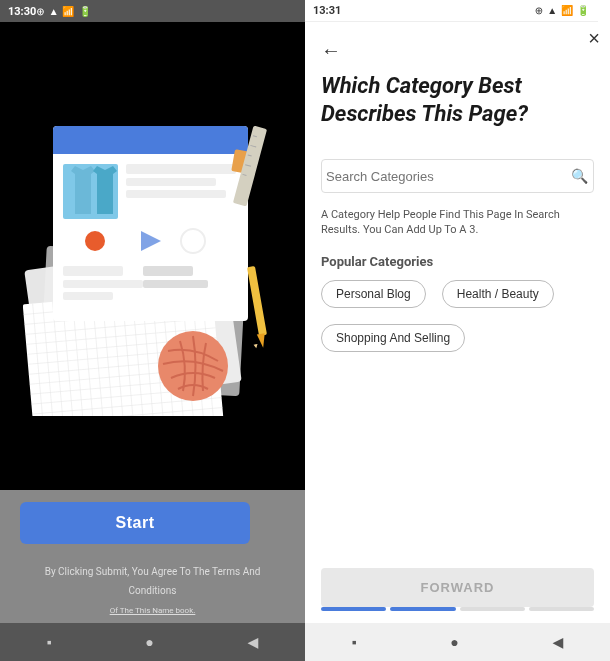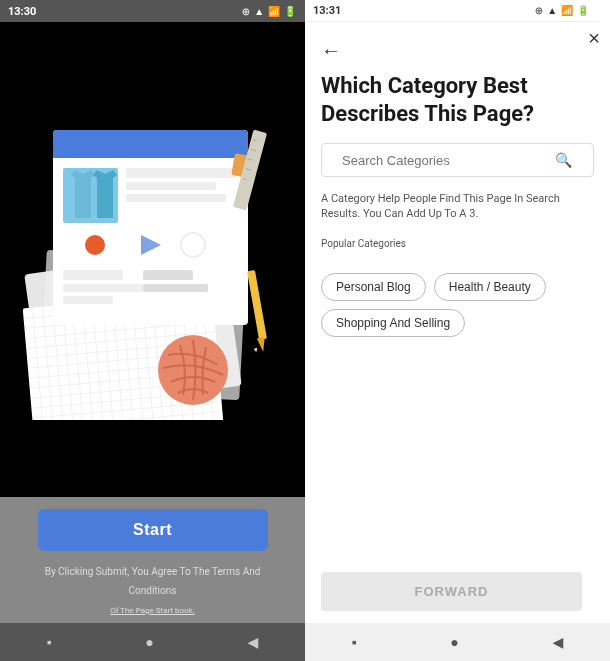--- a/index.html
+++ b/index.html
@@ -45,22 +45,21 @@
       width: 260px;
       height: 320px;
     }
 
     .bottom-bar {
       width: 100%;
       background: #888;
       padding: 12px 20px 6px;
       display: flex;
       flex-direction: column;
-      align-items: center;
-      gap: 9px;
+      gap: 16px;
     }
 
     .start-button {
       width: 230px;
       height: 42px;
       background: #4a7cdc;
       border: none;
       border-radius: 6px;
       color: #fff;
       font-size: 16px;
@@ -75,29 +74,30 @@
       overflow-y: auto;
       display: flex;
       flex-direction: column;
     }
 
     .page-title {
       font-size: 22px;
       font-weight: bold;
       color: #1a1a1a;
       line-height: 1.25;
-      margin-bottom: 16px;
+      margin-bottom: 32px;
+      font-style: italic;
     }
 
     .search-bar {
       display: flex;
       align-items: center;
       border: 1px solid #ddd;
       border-radius: 4px;
-      padding: 8px 20px;
+      padding: 8px 4px;
       margin-bottom: 14px;
       gap: 8px;
     }
 
     .search-input {
       flex: 1;
       border: none;
       outline: none;
       font-size: 13px;
       color: #999;
@@ -110,47 +110,47 @@
     }
 
     .helper-text {
       font-size: 11px;
       color: #555;
       line-height: 1.4;
       margin-bottom: 16px;
     }
 
     .section-label {
-      font-size: 10px;
+      font-size: 13px;
       color: #555;
-      margin-bottom: 24px;
-      font-weight: 400;
+      margin-bottom: 11px;
+      font-weight: 700;
     }
 
     .categories-grid {
       display: flex;
       flex-wrap: wrap;
-      gap: 8px;
+      gap: 16px;
     }
 
     .category-chip {
       border: 1px solid #bbb;
       border-radius: 20px;
       padding: 6px 14px;
       font-size: 12px;
       color: #333;
       cursor: pointer;
       background: #fff;
       white-space: nowrap;
     }
 
     .right-footer {
       padding: 10px 16px 12px;
       display: flex;
-      flex-direction: row;
+      flex-direction: column;
       gap: 0;
     }
 
     .forward-btn {
       width: 100%;
       padding: 12px;
       background: #e8e8e8;
       border: none;
       border-radius: 4px;
       font-size: 13px;
@@ -208,21 +208,21 @@
       flex-direction: column;
     }
   </style>
 </head>
 <body>
 
 <div class="panels-wrapper">
 
   <div class="left-full">
 
-    <div class="status-bar-left" style="height:22px; background:#555; display:flex; align-items:center; padding:0 8px; justify-content:space-between;">
+    <div class="status-bar-left" style="height:22px; background:#555; display:flex; align-items:center; padding:0 8px; justify-content:flex-start;">
       <span style="font-size:11px;font-weight:bold;color:#fff;">13:30</span>
       <div style="display:flex;gap:4px;align-items:center;">
         <span style="color:#fff;font-size:10px;">⊕</span>
         <span style="color:#fff;font-size:10px;">▲</span>
         <span style="color:#fff;font-size:10px;">📶</span>
         <span style="color:#fff;font-size:10px;">🔋</span>
       </div>
     </div>
 
     <div class="illustration-area">
@@ -316,21 +316,21 @@
         <path d="M170,240 Q175,270 170,300" stroke="#d06850" stroke-width="2" fill="none"></path>
         <path d="M183,247 Q178,270 180,295" stroke="#d06850" stroke-width="2" fill="none"></path>
       </svg>
     </div>
 
     <div class="bottom-bar">
       <button class="start-button">Start</button>
       <div style="text-align:center;">
         <span style="font-size:10px;color:#ddd;">By Clicking Submit, You Agree To The Terms And Conditions</span>
         <br>
-        <span style="font-size:8px;color:#ddd;text-decoration:underline;">Of The Page Start book.</span>
+        <span style="font-size:8px;color:#ddd;text-decoration:underline;">Of The This Name book.</span>
       </div>
     </div>
 
     <div class="nav-bar nav-bar-left">
       <span style="color:#ccc;font-size:14px;">▪</span>
       <span style="color:#ccc;font-size:14px;">●</span>
       <span style="color:#ccc;font-size:14px;">◀</span>
     </div>
   </div>
 

